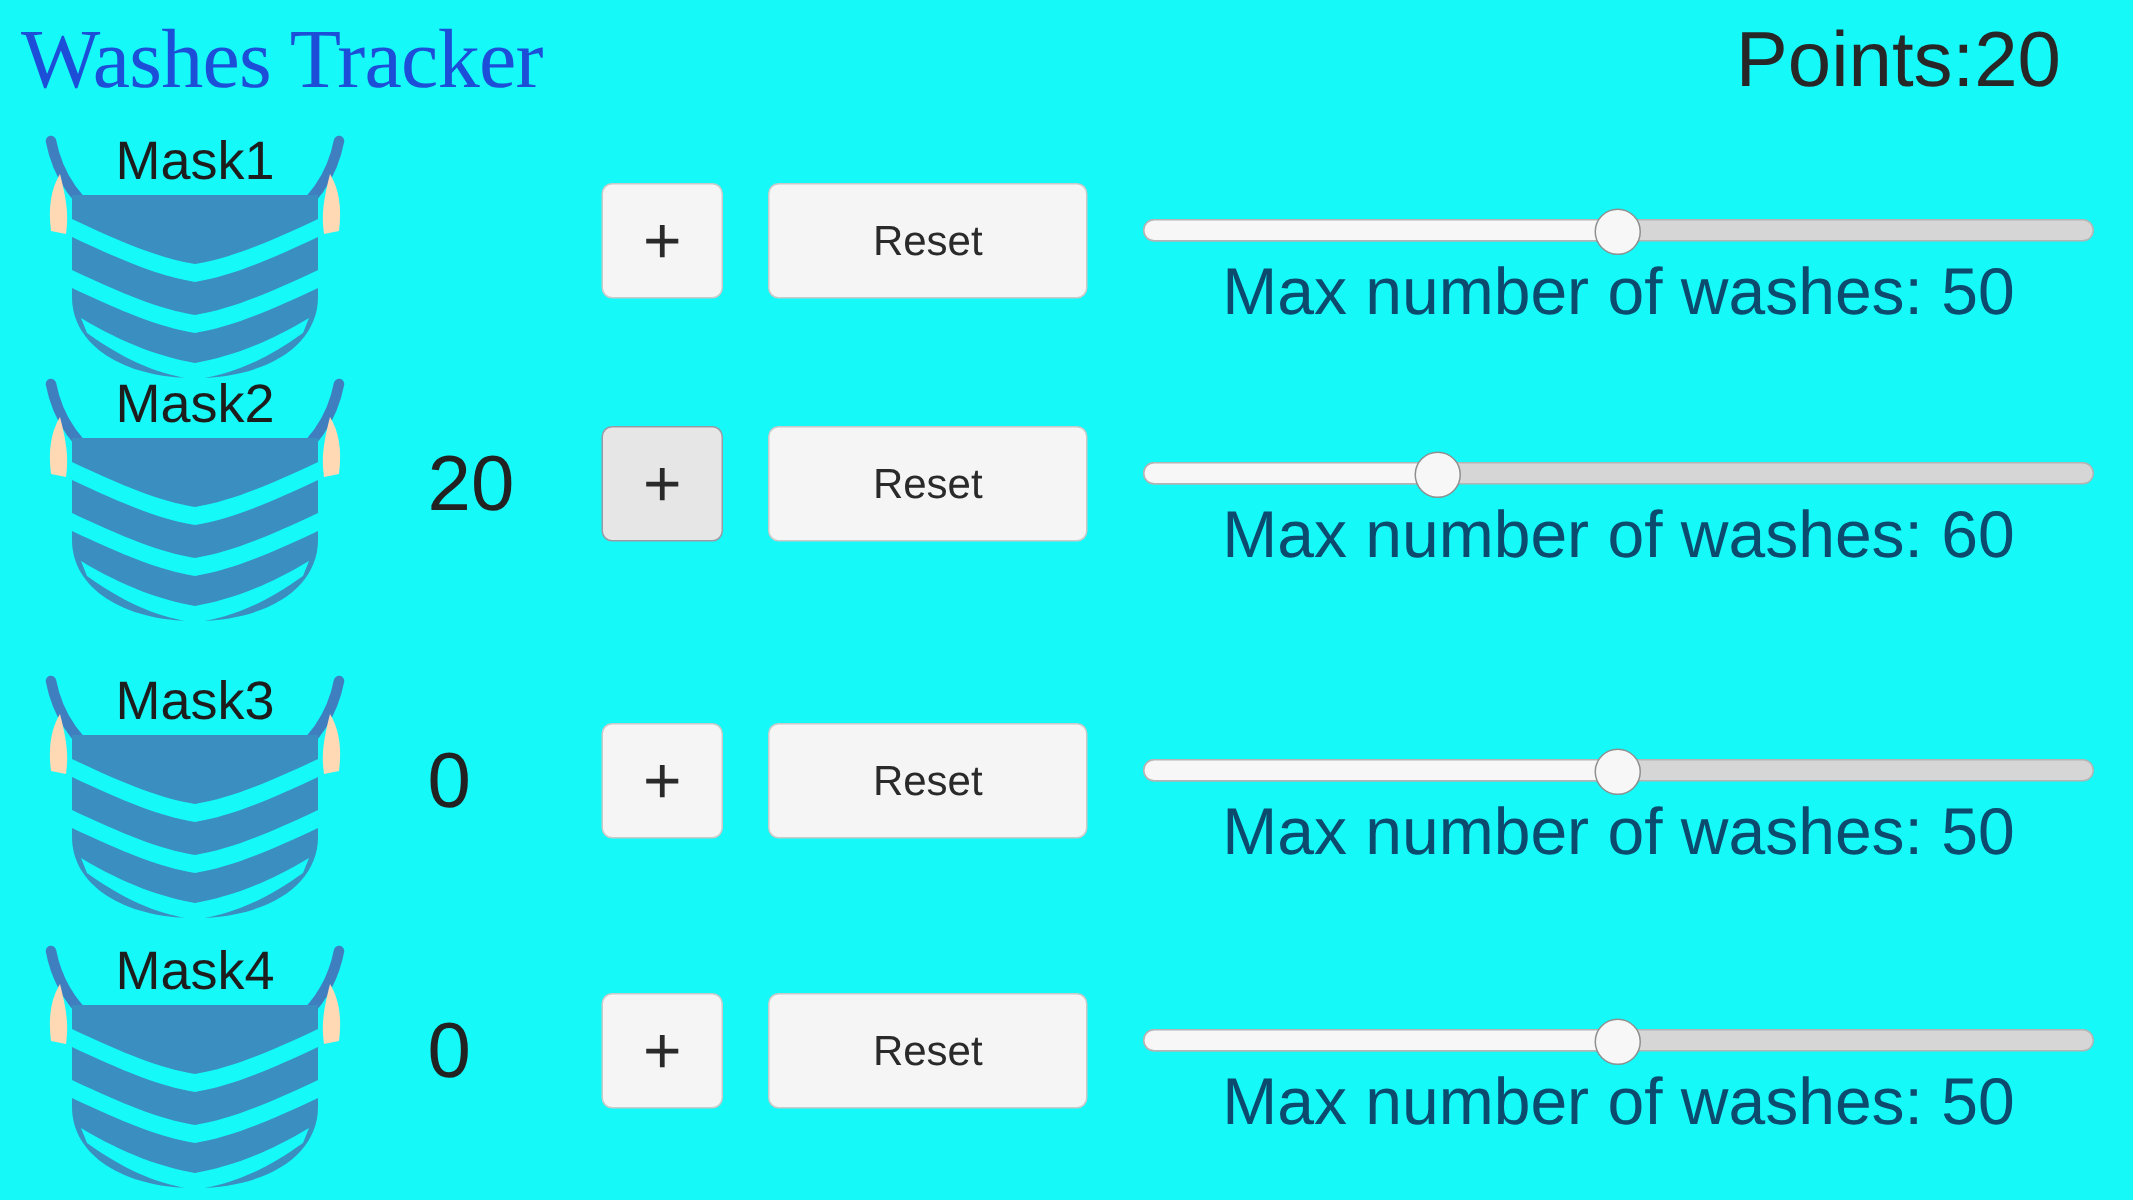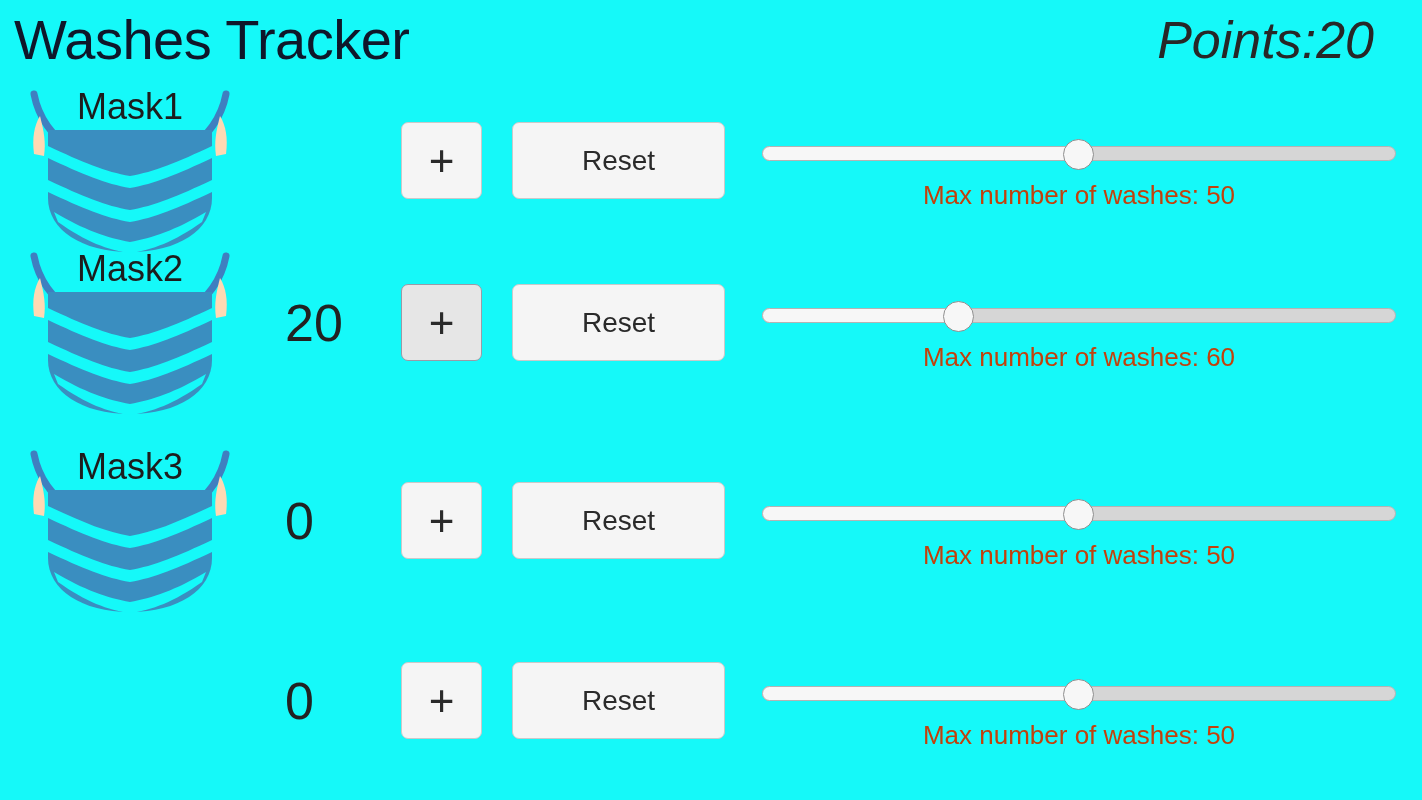--- a/index.html
+++ b/index.html
@@ -33,34 +33,34 @@
     height: 78px;
   }
   .app-title {
     position: absolute;
     left: 14px;
     top: 6px;
     font-size: 56px;
     line-height: 68px;
     font-weight: 400;
     letter-spacing: -0.5px;
-    color: #0f172a;
+    color: #1d4ed8;
     white-space: nowrap;
     font-stretch: condensed;
+    font-family: Liberation Serif, serif;
   }
   .points {
     position: absolute;
     right: 48px;
     top: 6px;
     font-size: 52px;
     line-height: 68px;
     font-weight: 400;
     color: #272727;
     white-space: nowrap;
-    font-style: italic;
   }
 
   
   .row {
     position: absolute;
     left: 0;
     width: 1422px;
     height: 180px;
   }
   .row-1 { top: 78px; }
@@ -188,23 +188,23 @@
     border-radius: 50%;
     box-sizing: border-box;
     cursor: pointer;
   }
   .slider-caption {
     position: absolute;
     left: 0;
     top: 96px;
     width: 634px;
     text-align: center;
-    font-size: 26px;
+    font-size: 44px;
     line-height: 42px;
-    color: #c2410c;
+    color: #0c4a6e;
     white-space: nowrap;
   }
 </style>
 </head>
 <body>
 
 <div id="app">
 
   <div class="header">
     <div class="app-title">Washes Tracker</div>
@@ -282,20 +282,32 @@
       <div class="slider">
         <div class="track-bg"></div>
         <div class="track-fill" style="width: 50%;"></div>
         <div class="thumb" style="left: 50%;"></div>
       </div>
       <div class="slider-caption">Max number of washes: 50</div>
     </div>
   </div>
 
   <div class="row row-4">
+    <div class="mask-wrap">
+      <svg class="mask-svg" viewBox="0 0 240 176">
+        <path d="M24 14 C34 66 88 88 120 88 C152 88 206 66 216 14" fill="none" stroke="#3f7fc0" stroke-width="7" stroke-linecap="round"></path>
+        <path d="M30 36 C34 52 36 62 34 76 L24 74 C22 58 24 46 30 36 Z" fill="#ffd9b3"></path>
+        <path d="M210 36 C206 52 204 62 206 76 L216 74 C218 58 216 46 210 36 Z" fill="#ffd9b3"></path>
+        <path d="M38 50 L202 50 L202 118 C202 150 168 172 120 172 C72 172 38 150 38 118 Z" fill="#3a8ec0"></path>
+        <path d="M38 66 C72 82 96 92 120 96 C144 92 168 82 202 66 L202 78 C168 94 144 104 120 108 C96 104 72 94 38 78 Z" fill="#15f9f9"></path>
+        <path d="M38 100 C72 116 96 126 120 130 C144 126 168 116 202 100 L202 112 C168 128 144 138 120 142 C96 138 72 128 38 112 Z" fill="#15f9f9"></path>
+        <path d="M44 132 C74 150 98 158 120 162 C142 158 166 150 196 132 L192 142 C164 162 142 170 120 173 C98 170 76 162 48 142 Z" fill="#15f9f9"></path>
+      </svg>
+      <div class="mask-label">Mask4</div>
+    </div>
     <div class="counter">0</div>
     <button class="btn btn-plus">+</button>
     <button class="btn btn-reset">Reset</button>
     <div class="slider-wrap">
       <div class="slider">
         <div class="track-bg"></div>
         <div class="track-fill" style="width: 50%;"></div>
         <div class="thumb" style="left: 50%;"></div>
       </div>
       <div class="slider-caption">Max number of washes: 50</div>

